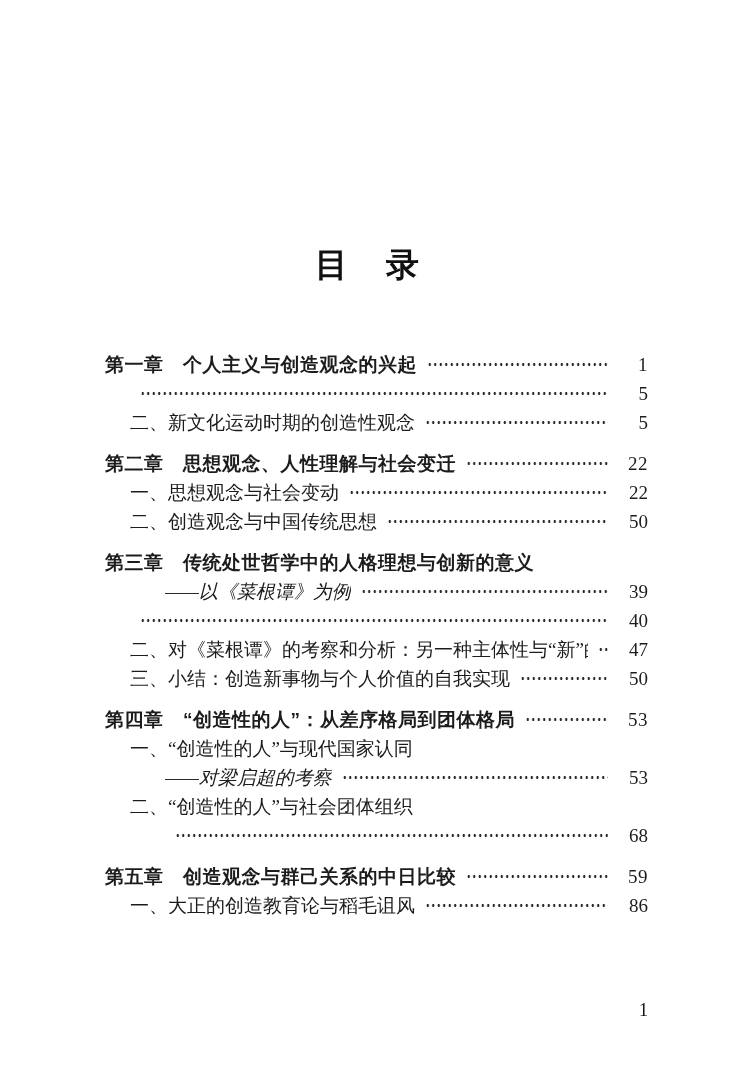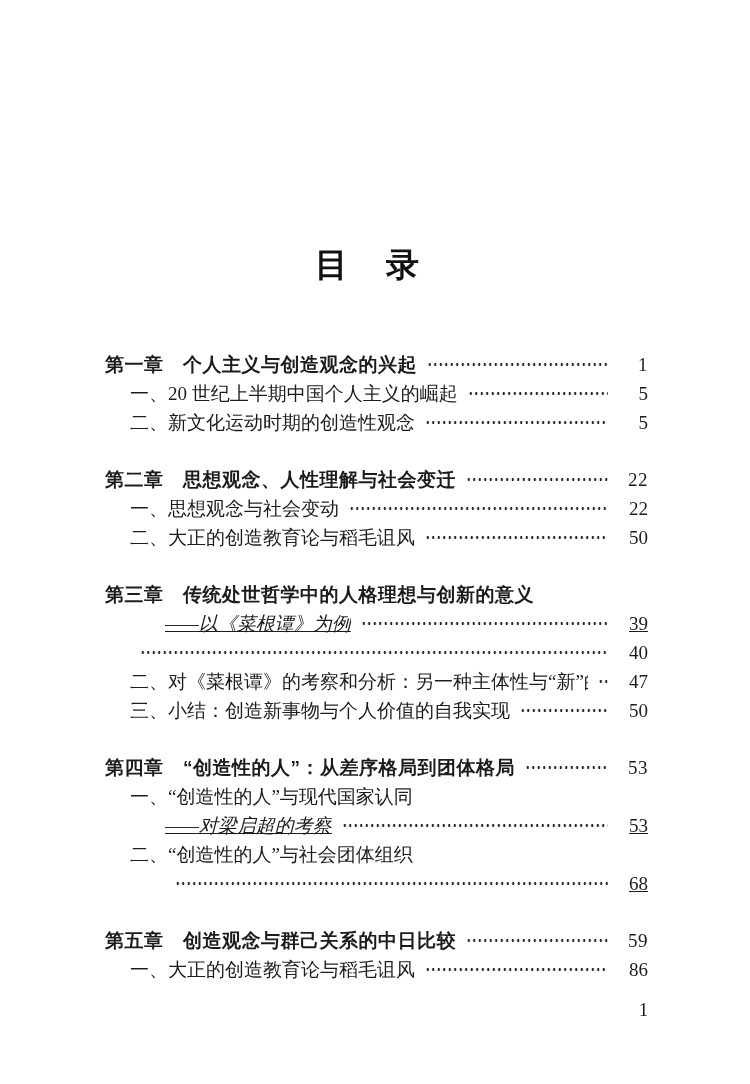--- a/index.html
+++ b/index.html
@@ -34,28 +34,28 @@
     width: 543px;
   }
   .row {
     display: flex;
     align-items: center;
     height: 29px;
     font-size: 19px;
     line-height: 29px;
     white-space: nowrap;
   }
-  .row.gap { margin-top: 28px; }
+  .row.gap { margin-top: 12px; }
   .row.chapter {
     font-weight: bold;
     font-family: "Liberation Sans", "DejaVu Sans", sans-serif;
     letter-spacing: 0.5px;
   }
   .row.sec { padding-left: 25px; }
-  .row.dash { padding-left: 60px; font-style: italic; text-decoration: underline; }
+  .row.dash { padding-left: 60px; font-style: italic; }
   .txt { flex: 0 1 auto; overflow: hidden; }
   .leader {
     flex: 1 1 auto;
     min-width: 10px;
     height: 19px;
     margin: 0 6px 0 10px;
     background-image: radial-gradient(circle at center, #2a2a2a 1.1px, rgba(0,0,0,0) 1.45px);
     background-size: 5.5px 19px;
     background-repeat: repeat-x;
     background-position: left center;
@@ -90,42 +90,41 @@
   </h1>
 
   <div class="toc">
 
     <div class="row chapter">
       <span class="txt">第一章　个人主义与创造观念的兴起</span>
       <span class="leader"></span>
       <span class="pg">1</span>
     </div>
     <div class="row sec">
-      <span class="txt">一、20 世纪上半期中国个人主义的崛起</span>
       <span class="leader"></span>
       <span class="pg">5</span>
     </div>
     <div class="row sec">
       <span class="txt">二、新文化运动时期的创造性观念</span>
       <span class="leader"></span>
       <span class="pg">5</span>
     </div>
 
     <div class="row chapter gap">
       <span class="txt">第二章　思想观念、人性理解与社会变迁</span>
       <span class="leader"></span>
       <span class="pg">22</span>
     </div>
     <div class="row sec">
       <span class="txt">一、思想观念与社会变动</span>
       <span class="leader"></span>
       <span class="pg">22</span>
     </div>
     <div class="row sec">
-      <span class="txt">二、大正的创造教育论与稻毛诅风</span>
+      <span class="txt">二、创造观念与中国传统思想</span>
       <span class="leader"></span>
       <span class="pg">50</span>
     </div>
 
     <div class="row chapter gap">
       <span class="txt">第三章　传统处世哲学中的人格理想与创新的意义</span>
     </div>
     <div class="row dash">
       <span class="txt">——以《菜根谭》为例</span>
       <span class="leader"></span>

